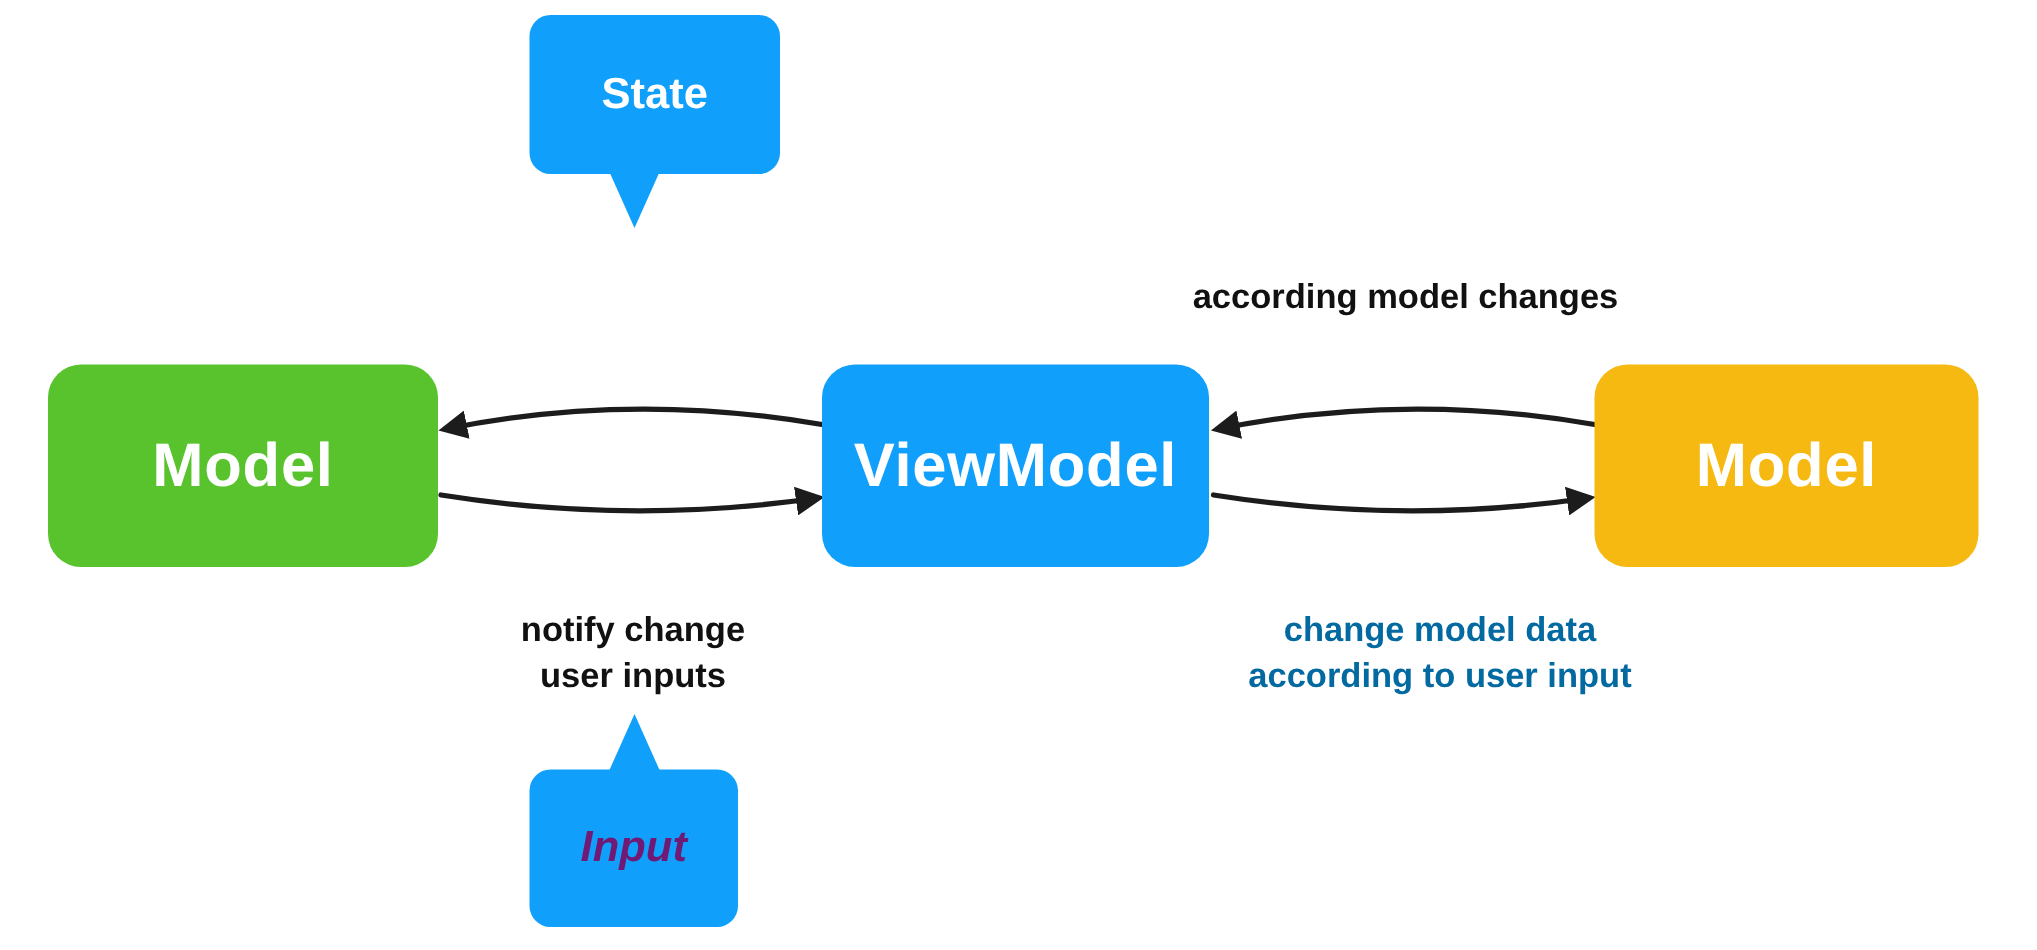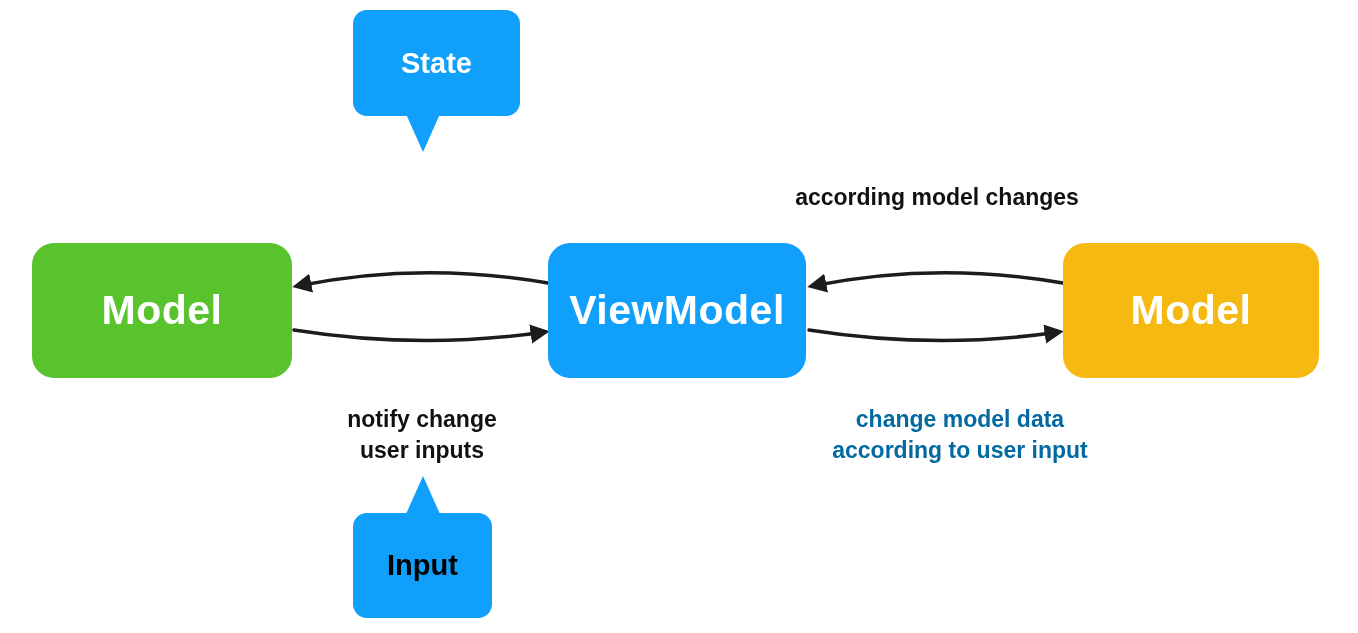--- a/index.html
+++ b/index.html
@@ -117,16 +117,16 @@
   </div>
 
   <div class="edge-label l-notify" style="color: rgb(17, 17, 17);">notify change
 user inputs</div>
 
   <div class="edge-label l-change" style="color: #0369a1;">change model data
 according to user input</div>
 
   <div class="tail tail-input" style="border-bottom-color: rgb(16, 159, 251);"></div>
   <div class="callout callout-input" style="background-color: rgb(16, 159, 251);">
-    <span class="callout-label" style="color: #000000;">Input</span>
+    <span class="callout-label" style="color: #701a75; font-style: italic;">Input</span>
   </div>
 
 </div>
 
 </body></html>

